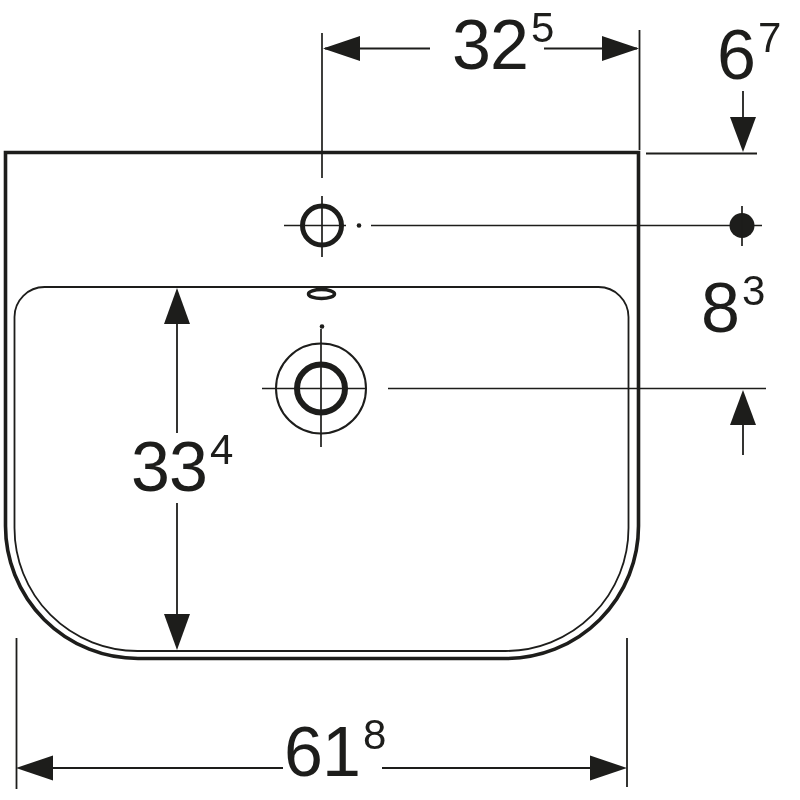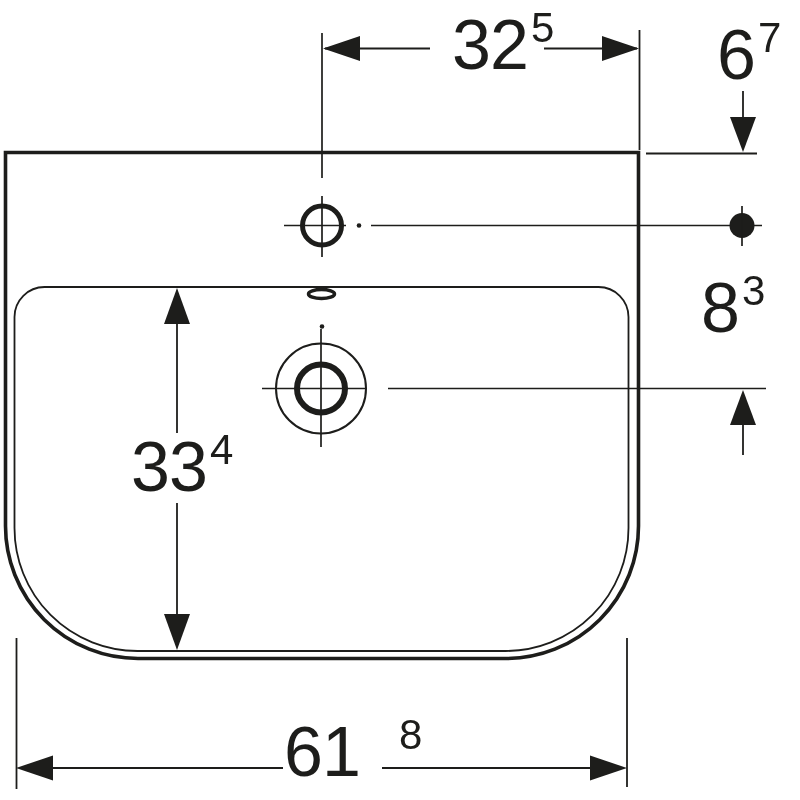--- a/index.html
+++ b/index.html
@@ -134,18 +134,18 @@
   <div class="dim-label" style="left:701px; top:273px;">
     <span>8</span>
     <span class="sup">3</span>
   </div>
 
   <div class="dim-label" style="left:131px; top:432px;text-align:right;">
     <span>33</span>
     <span class="sup">4</span>
   </div>
 
-  <div class="dim-label" style="left:284px; top:717px;gap:36px;">
+  <div class="dim-label" style="left:284px; top:717px;">
     <span>61</span>
     <span class="sup">8</span>
   </div>
 
 </div>
 
 </body></html>

